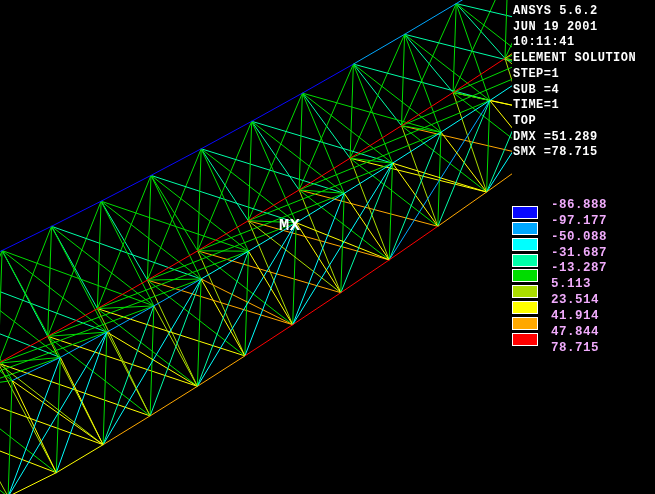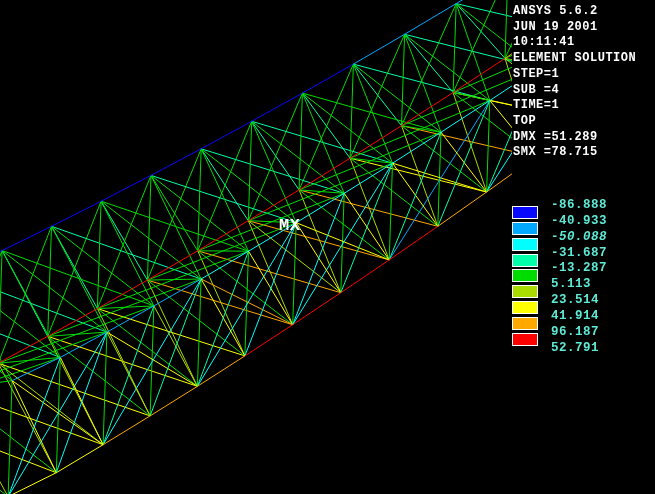--- a/index.html
+++ b/index.html
@@ -3,21 +3,21 @@
 <meta charset="utf-8">
 <style>
   html,body{margin:0;padding:0;background:#000;}
   #screen{position:relative;width:655px;height:494px;background:#000;overflow:hidden;
           font-family:"Liberation Mono","DejaVu Sans Mono",monospace;}
   #graphics{position:absolute;left:0;top:0;}
   #textpanel{position:absolute;left:513px;top:4px;}
   .tline{color:#fff;font-weight:bold;font-size:12px;line-height:15.7px;
          letter-spacing:0.5px;white-space:pre;}
   .legend-swatch{position:absolute;width:24px;height:11px;border:1px solid #fff;}
-  .legend-label{position:absolute;color:#5eead4;font-weight:bold;font-size:12.5px;
+  .legend-label{position:absolute;color:#f0abfc;font-weight:bold;font-size:12.5px;
                 letter-spacing:0.5px;white-space:pre;}
   #mx-label{position:absolute;left:279px;top:216px;color:#fff;font-weight:bold;
             font-size:17px;letter-spacing:0.5px;}
 </style>
 </head>
 <body>
 
 <div id="screen">
 
   <svg id="graphics" width="512" height="494" viewBox="0 0 512 494">
@@ -283,29 +283,29 @@
       <div class="tline">STEP=1</div>
       <div class="tline">SUB =4</div>
       <div class="tline">TIME=1</div>
       <div class="tline">TOP</div>
       <div class="tline">DMX =51.289</div>
       <div class="tline">SMX =78.715</div>
     </div>
 
   <div id="legend">
       <div class="legend-label" style="left: 551px; top: 198px;">-86.888</div>
-      <div class="legend-label" style="left: 551px; top: 213.85px;">-40.933</div>
-      <div class="legend-label" style="left: 551px; top: 229.7px; font-style: italic;">-50.088</div>
+      <div class="legend-label" style="left: 551px; top: 213.85px;">-97.177</div>
+      <div class="legend-label" style="left: 551px; top: 229.7px;">-50.088</div>
       <div class="legend-label" style="left: 551px; top: 245.55px;">-31.687</div>
       <div class="legend-label" style="left: 551px; top: 261.4px;">-13.287</div>
       <div class="legend-label" style="left: 551px; top: 277.25px;">5.113</div>
       <div class="legend-label" style="left: 551px; top: 293.1px;">23.514</div>
       <div class="legend-label" style="left: 551px; top: 308.95px;">41.914</div>
-      <div class="legend-label" style="left: 551px; top: 324.8px;">96.187</div>
-      <div class="legend-label" style="left: 551px; top: 340.65px;">52.791</div>
+      <div class="legend-label" style="left: 551px; top: 324.8px;">47.844</div>
+      <div class="legend-label" style="left: 551px; top: 340.65px;">78.715</div>
       <div class="legend-swatch" style="left: 512px; top: 206px; background: rgb(8, 8, 255);"></div>
       <div class="legend-swatch" style="left: 512px; top: 221.85px; background: rgb(0, 168, 255);"></div>
       <div class="legend-swatch" style="left: 512px; top: 237.7px; background: rgb(0, 255, 255);"></div>
       <div class="legend-swatch" style="left: 512px; top: 253.55px; background: rgb(0, 255, 168);"></div>
       <div class="legend-swatch" style="left: 512px; top: 269.4px; background: rgb(0, 220, 0);"></div>
       <div class="legend-swatch" style="left: 512px; top: 285.25px; background: rgb(170, 220, 0);"></div>
       <div class="legend-swatch" style="left: 512px; top: 301.1px; background: rgb(255, 255, 0);"></div>
       <div class="legend-swatch" style="left: 512px; top: 316.95px; background: rgb(255, 168, 0);"></div>
       <div class="legend-swatch" style="left: 512px; top: 332.8px; background: rgb(255, 0, 0);"></div>
     </div>

